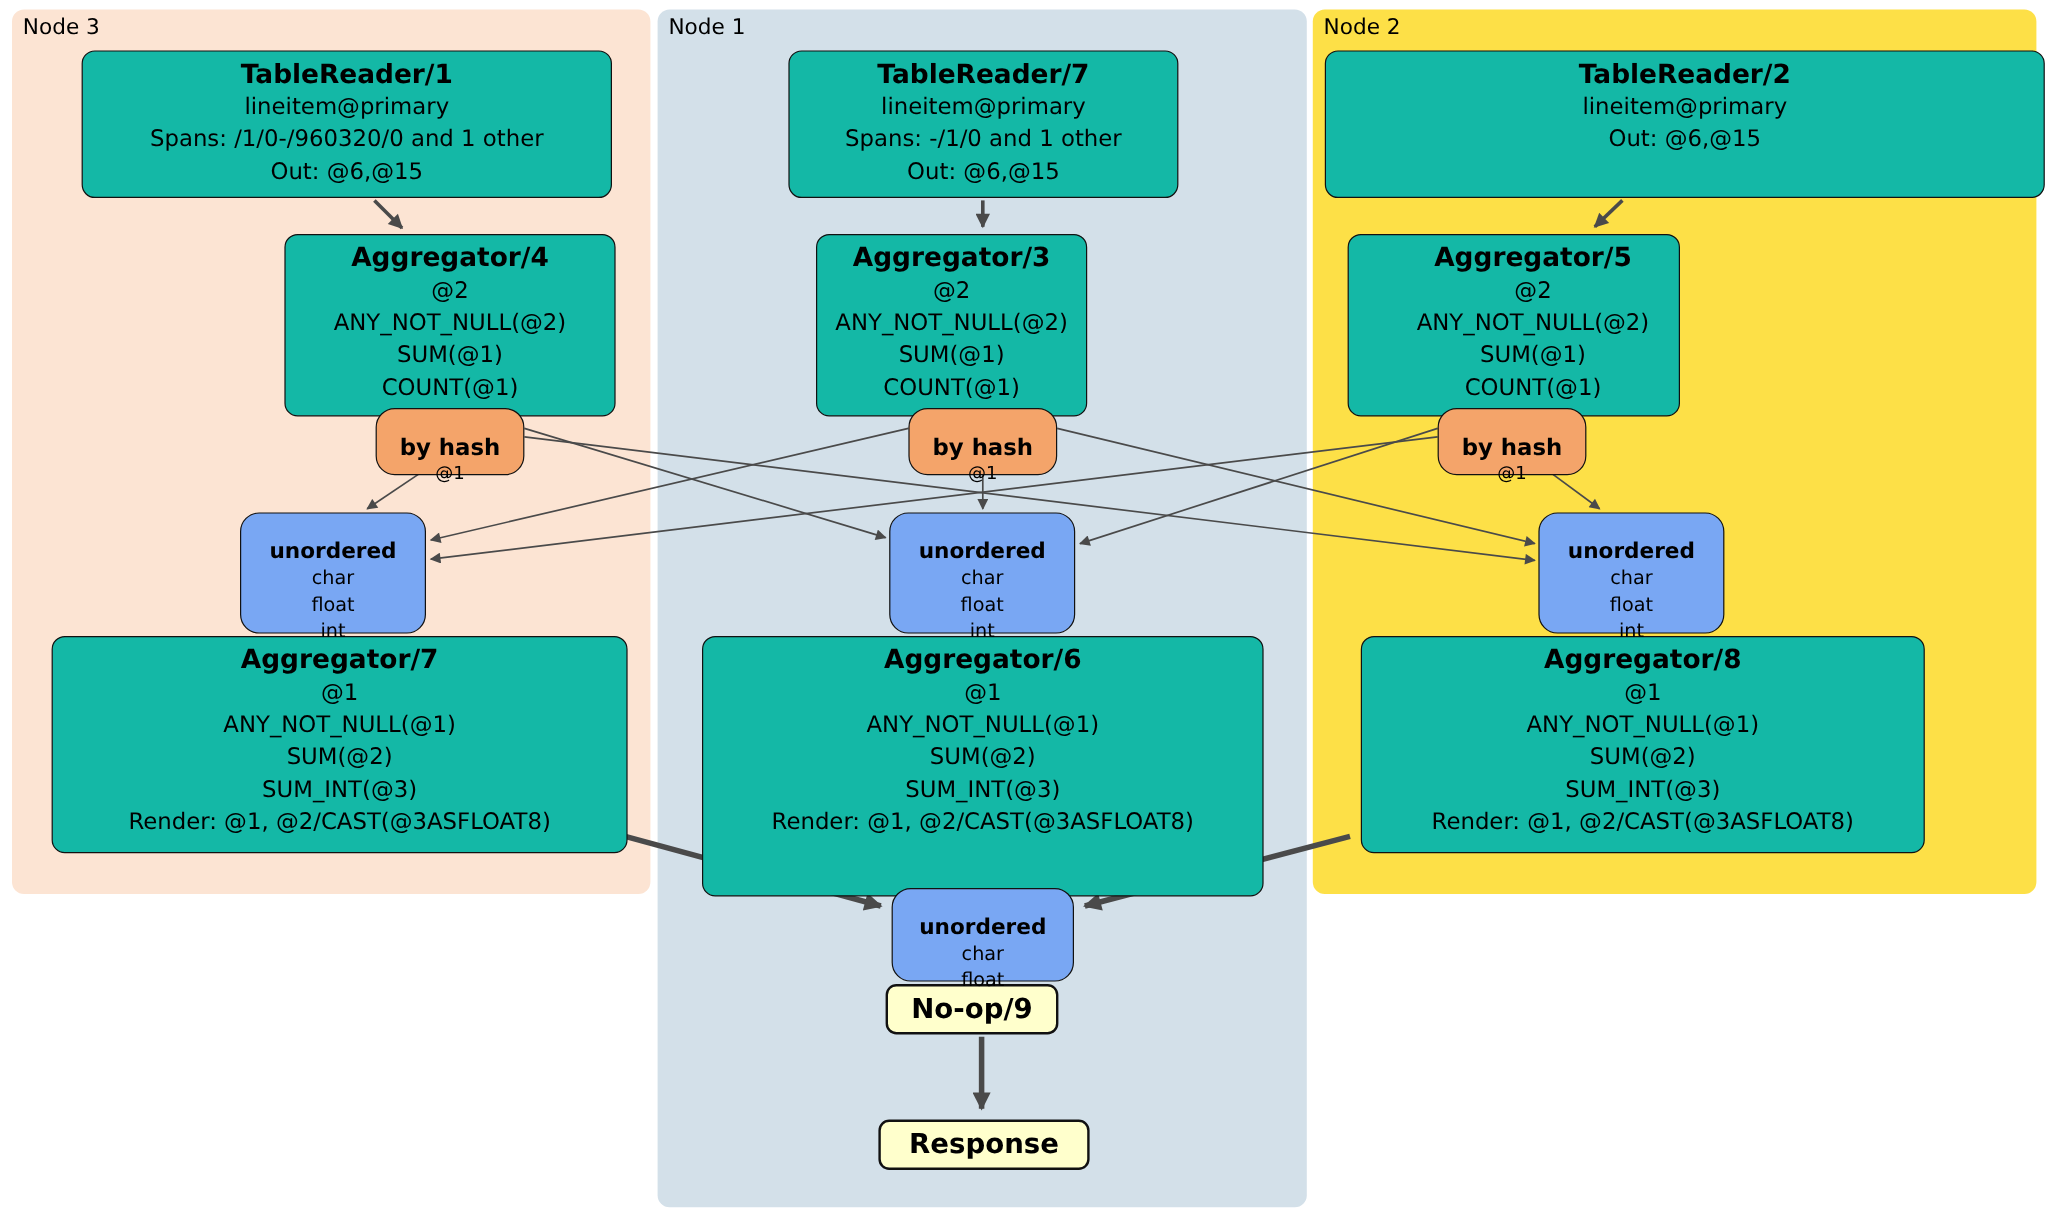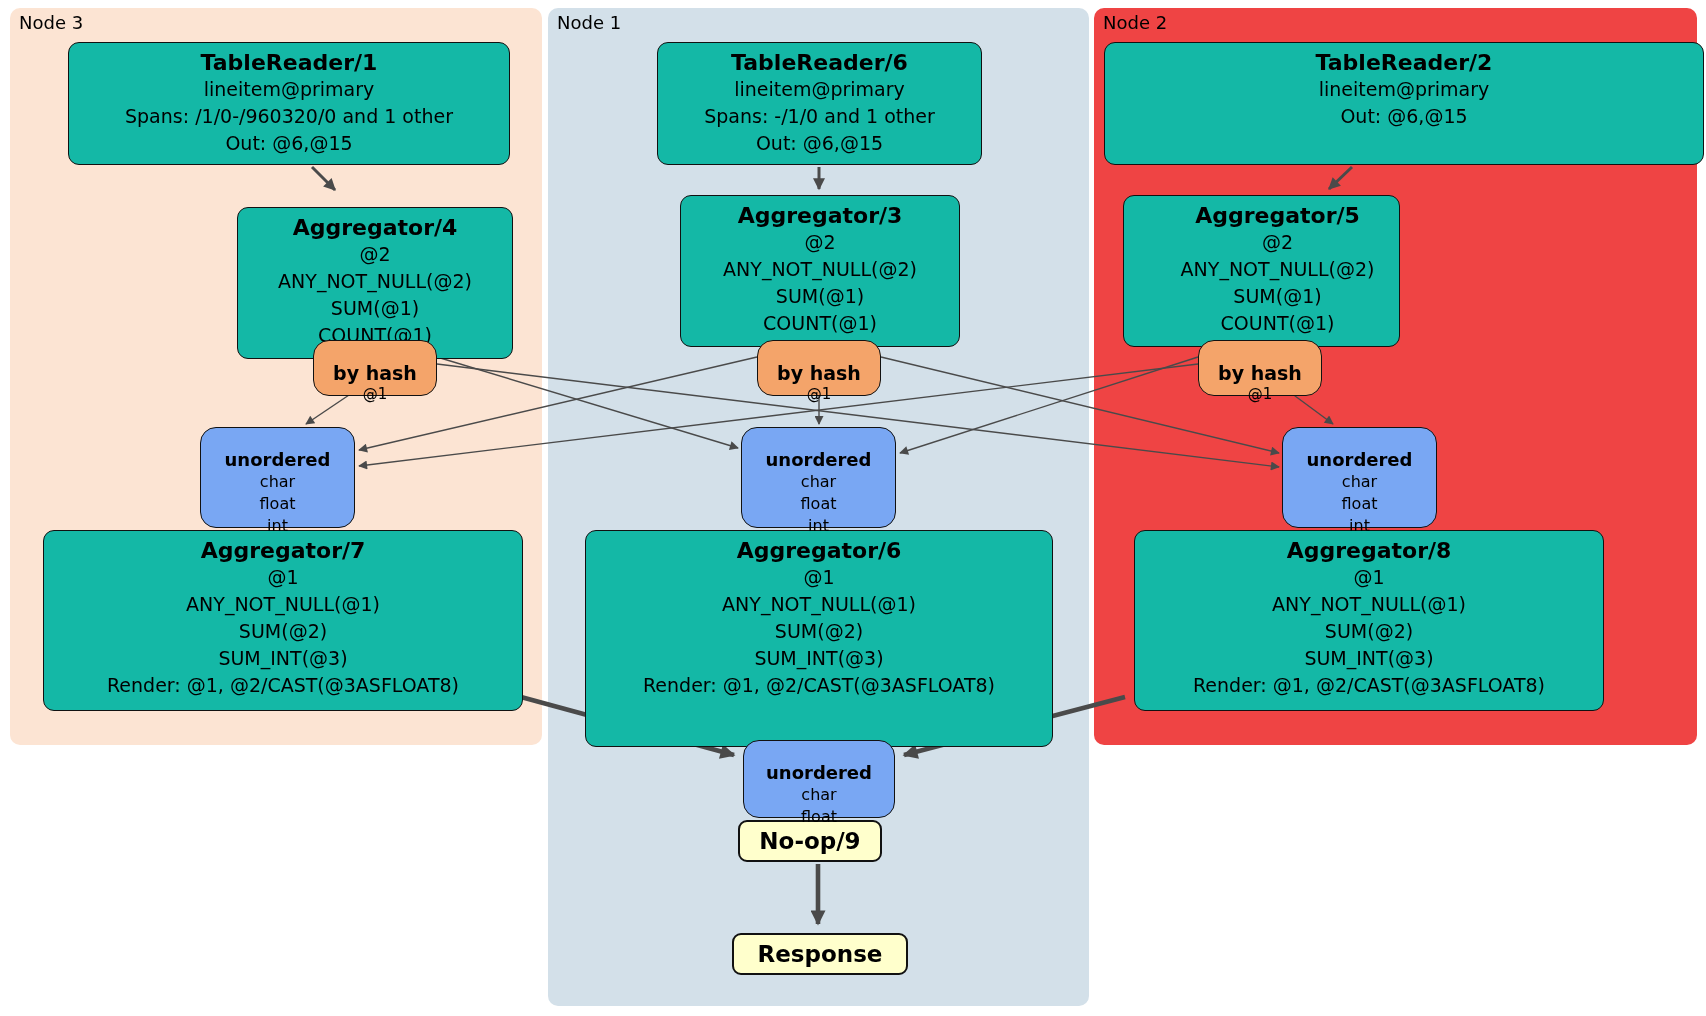--- a/index.html
+++ b/index.html
@@ -39,21 +39,21 @@
 <body>
 
 <div id="canvas">
 
   <div class="panel" style="left:10px;top:8px;width:532px;height:737px;background:#fce4d3;">
     <span class="panel-label">Node 3</span>
   </div>
   <div class="panel" style="left:548px;top:8px;width:541px;height:998px;background:#d3e0e9;">
     <span class="panel-label">Node 1</span>
   </div>
-  <div class="panel" style="left:1094px;top:8px;width:603px;height:737px;background:#ef4444;">
+  <div class="panel" style="left:1094px;top:8px;width:603px;height:737px;background:#fde047;">
     <span class="panel-label">Node 2</span>
   </div>
 
   <svg class="edges" width="1706" height="1016">
     <defs>
       <marker id="arr-s" markerUnits="userSpaceOnUse" markerWidth="11" markerHeight="9" viewBox="0 0 10 10" refX="9" refY="5" orient="auto">
         <path d="M0,0 L10,5 L0,10 z" fill="#4a4a4a"></path>
       </marker>
       <marker id="arr-m" markerUnits="userSpaceOnUse" markerWidth="15" markerHeight="12" viewBox="0 0 10 10" refX="9" refY="5" orient="auto">
         <path d="M0,0 L10,5 L0,10 z" fill="#4a4a4a"></path>
@@ -84,39 +84,39 @@
     <line x1="818" y1="864" x2="818" y2="924" stroke="#4a4a4a" stroke-width="4.6" marker-end="url(#arr-l)"></line>
   </svg>
 
   <div class="box" style="left:68px;top:42px;width:442px;height:123px;">
     <div class="t">TableReader/1</div>
     <div class="l">lineitem@primary</div>
     <div class="l">Spans: /1/0-/960320/0 and 1 other</div>
     <div class="l">Out: @6,@15</div>
   </div>
   <div class="box" style="left:657px;top:42px;width:325px;height:123px;">
-    <div class="t">TableReader/6</div>
+    <div class="t">TableReader/7</div>
     <div class="l">lineitem@primary</div>
     <div class="l">Spans: -/1/0 and 1 other</div>
     <div class="l">Out: @6,@15</div>
   </div>
   <div class="box" style="left:1104px;top:42px;width:600px;height:123px;">
     <div class="t">TableReader/2</div>
     <div class="l">lineitem@primary</div>
     <div class="l">Out: @6,@15</div>
   </div>
 
-  <div class="box" style="left:237px;top:207px;width:276px;height:152px;">
+  <div class="box" style="left:237px;top:195px;width:276px;height:152px;">
     <div class="t">Aggregator/4</div>
     <div class="l">@2</div>
     <div class="l">ANY_NOT_NULL(@2)</div>
     <div class="l">SUM(@1)</div>
     <div class="l">COUNT(@1)</div>
   </div>
-  <div class="box" style="left:680px;top:195px;width:280px;height:152px;">
+  <div class="box" style="left:680px;top:195px;width:226px;height:152px;">
     <div class="t">Aggregator/3</div>
     <div class="l">@2</div>
     <div class="l">ANY_NOT_NULL(@2)</div>
     <div class="l">SUM(@1)</div>
     <div class="l">COUNT(@1)</div>
   </div>
   <div class="box" style="left:1123px;top:195px;width:277px;height:152px;padding-left:32px;">
     <div class="t">Aggregator/5</div>
     <div class="l">@2</div>
     <div class="l">ANY_NOT_NULL(@2)</div>

